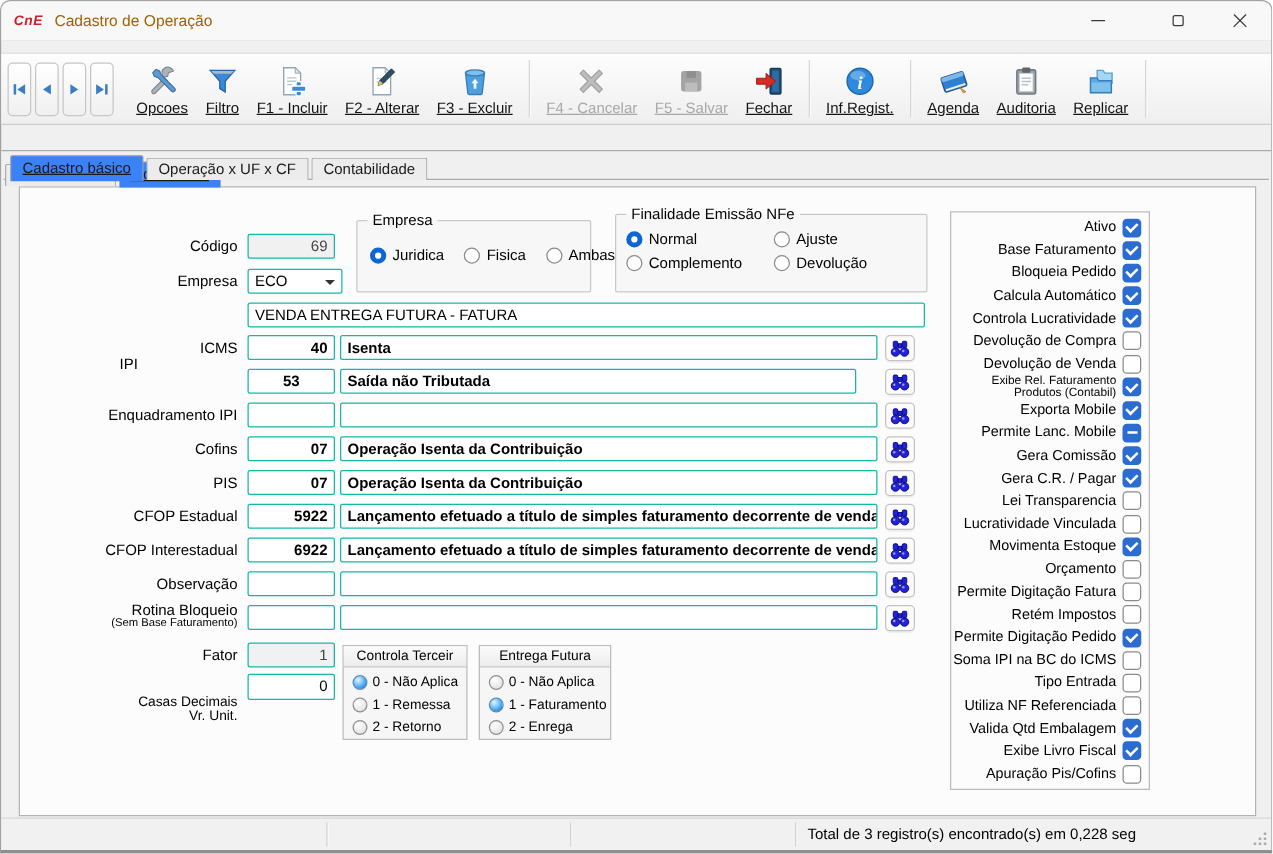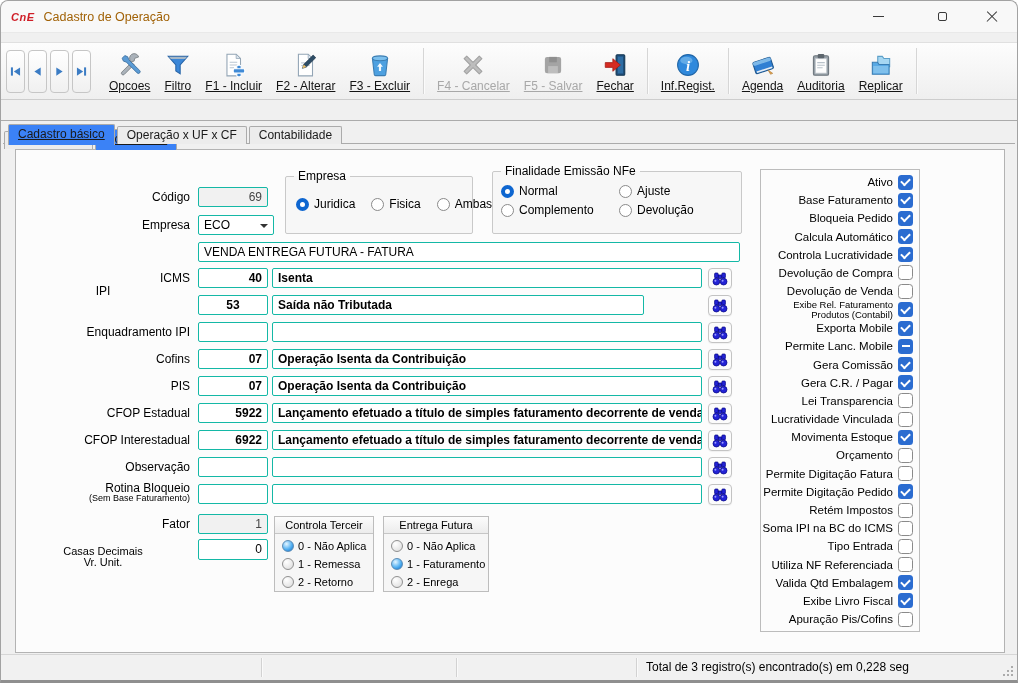--- a/index.html
+++ b/index.html
@@ -354,21 +354,21 @@
               <rect x="6.4" y="3" width="3.2" height="3.4"></rect>
               <circle cx="4.4" cy="9.6" r="3.4"></circle>
               <circle cx="11.6" cy="9.6" r="3.4"></circle>
             </g>
             <circle cx="3.4" cy="8.7" r="1" fill="#9b9bff"></circle>
             <circle cx="10.6" cy="8.7" r="1" fill="#9b9bff"></circle>
           </svg>
         </div>
         <div class="flabel" style="top:131px;text-align:center;">IPI</div>
         <div class="field num bold" style="left:182px;top:145px;width:70px;text-align:center;">53</div>
-        <div class="field bold" style="left:256px;top:145px;width:372px;">Saída não Tributada</div>
+        <div class="field bold" style="left:256px;top:145px;width:413px;">Saída não Tributada</div>
         <div class="lbtn" style="top:145px;">
           <svg viewBox="0 0 16 14">
             <g fill="#2323d6" stroke="#000080" stroke-width=".7">
               <rect x="2.6" y="1" width="3.6" height="5" rx="1"></rect>
               <rect x="9.8" y="1" width="3.6" height="5" rx="1"></rect>
               <rect x="6.4" y="3" width="3.2" height="3.4"></rect>
               <circle cx="4.4" cy="9.6" r="3.4"></circle>
               <circle cx="11.6" cy="9.6" r="3.4"></circle>
             </g>
             <circle cx="3.4" cy="8.7" r="1" fill="#9b9bff"></circle>
@@ -485,21 +485,21 @@
             </g>
             <circle cx="3.4" cy="8.7" r="1" fill="#9b9bff"></circle>
             <circle cx="10.6" cy="8.7" r="1" fill="#9b9bff"></circle>
           </svg>
         </div>
       </div>
 
     <div class="flabel" style="top:364px;">Fator</div>
     <div class="field dis num" style="left:182px;top:364px;width:70px;">1</div>
 
-    <div class="flabel two" style="top:396px;text-align:center;">
+    <div class="flabel two" style="top:407px;">
       <span>Casas Decimais</span><br>
       <span>Vr. Unit.</span>
     </div>
     <div class="field num" style="left:182px;top:389px;width:70px;height:21px;">0</div>
 
     <div class="cgbox" style="left:258px;top:366px;width:100px;height:76px;">
       <div class="cghead">Controla Terceir</div>
       <div class="copts" id="ct-opts">
           <div class="opt">
             <span class="cradio sel"></span>
@@ -597,26 +597,26 @@
         </div>
         <div class="frow">
           <span class="flbl">Orçamento</span>
           <span class="cb off"></span>
         </div>
         <div class="frow">
           <span class="flbl">Permite Digitação Fatura</span>
           <span class="cb off"></span>
         </div>
         <div class="frow">
+          <span class="flbl">Retém Impostos</span>
+          <span class="cb off"></span>
+        </div>
+        <div class="frow">
           <span class="flbl">Permite Digitação Pedido</span>
           <span class="cb on"></span>
-        </div>
-        <div class="frow">
-          <span class="flbl">Retém Impostos</span>
-          <span class="cb off"></span>
         </div>
         <div class="frow">
           <span class="flbl">Soma IPI na BC do ICMS</span>
           <span class="cb off"></span>
         </div>
         <div class="frow">
           <span class="flbl">Tipo Entrada</span>
           <span class="cb off"></span>
         </div>
         <div class="frow">

